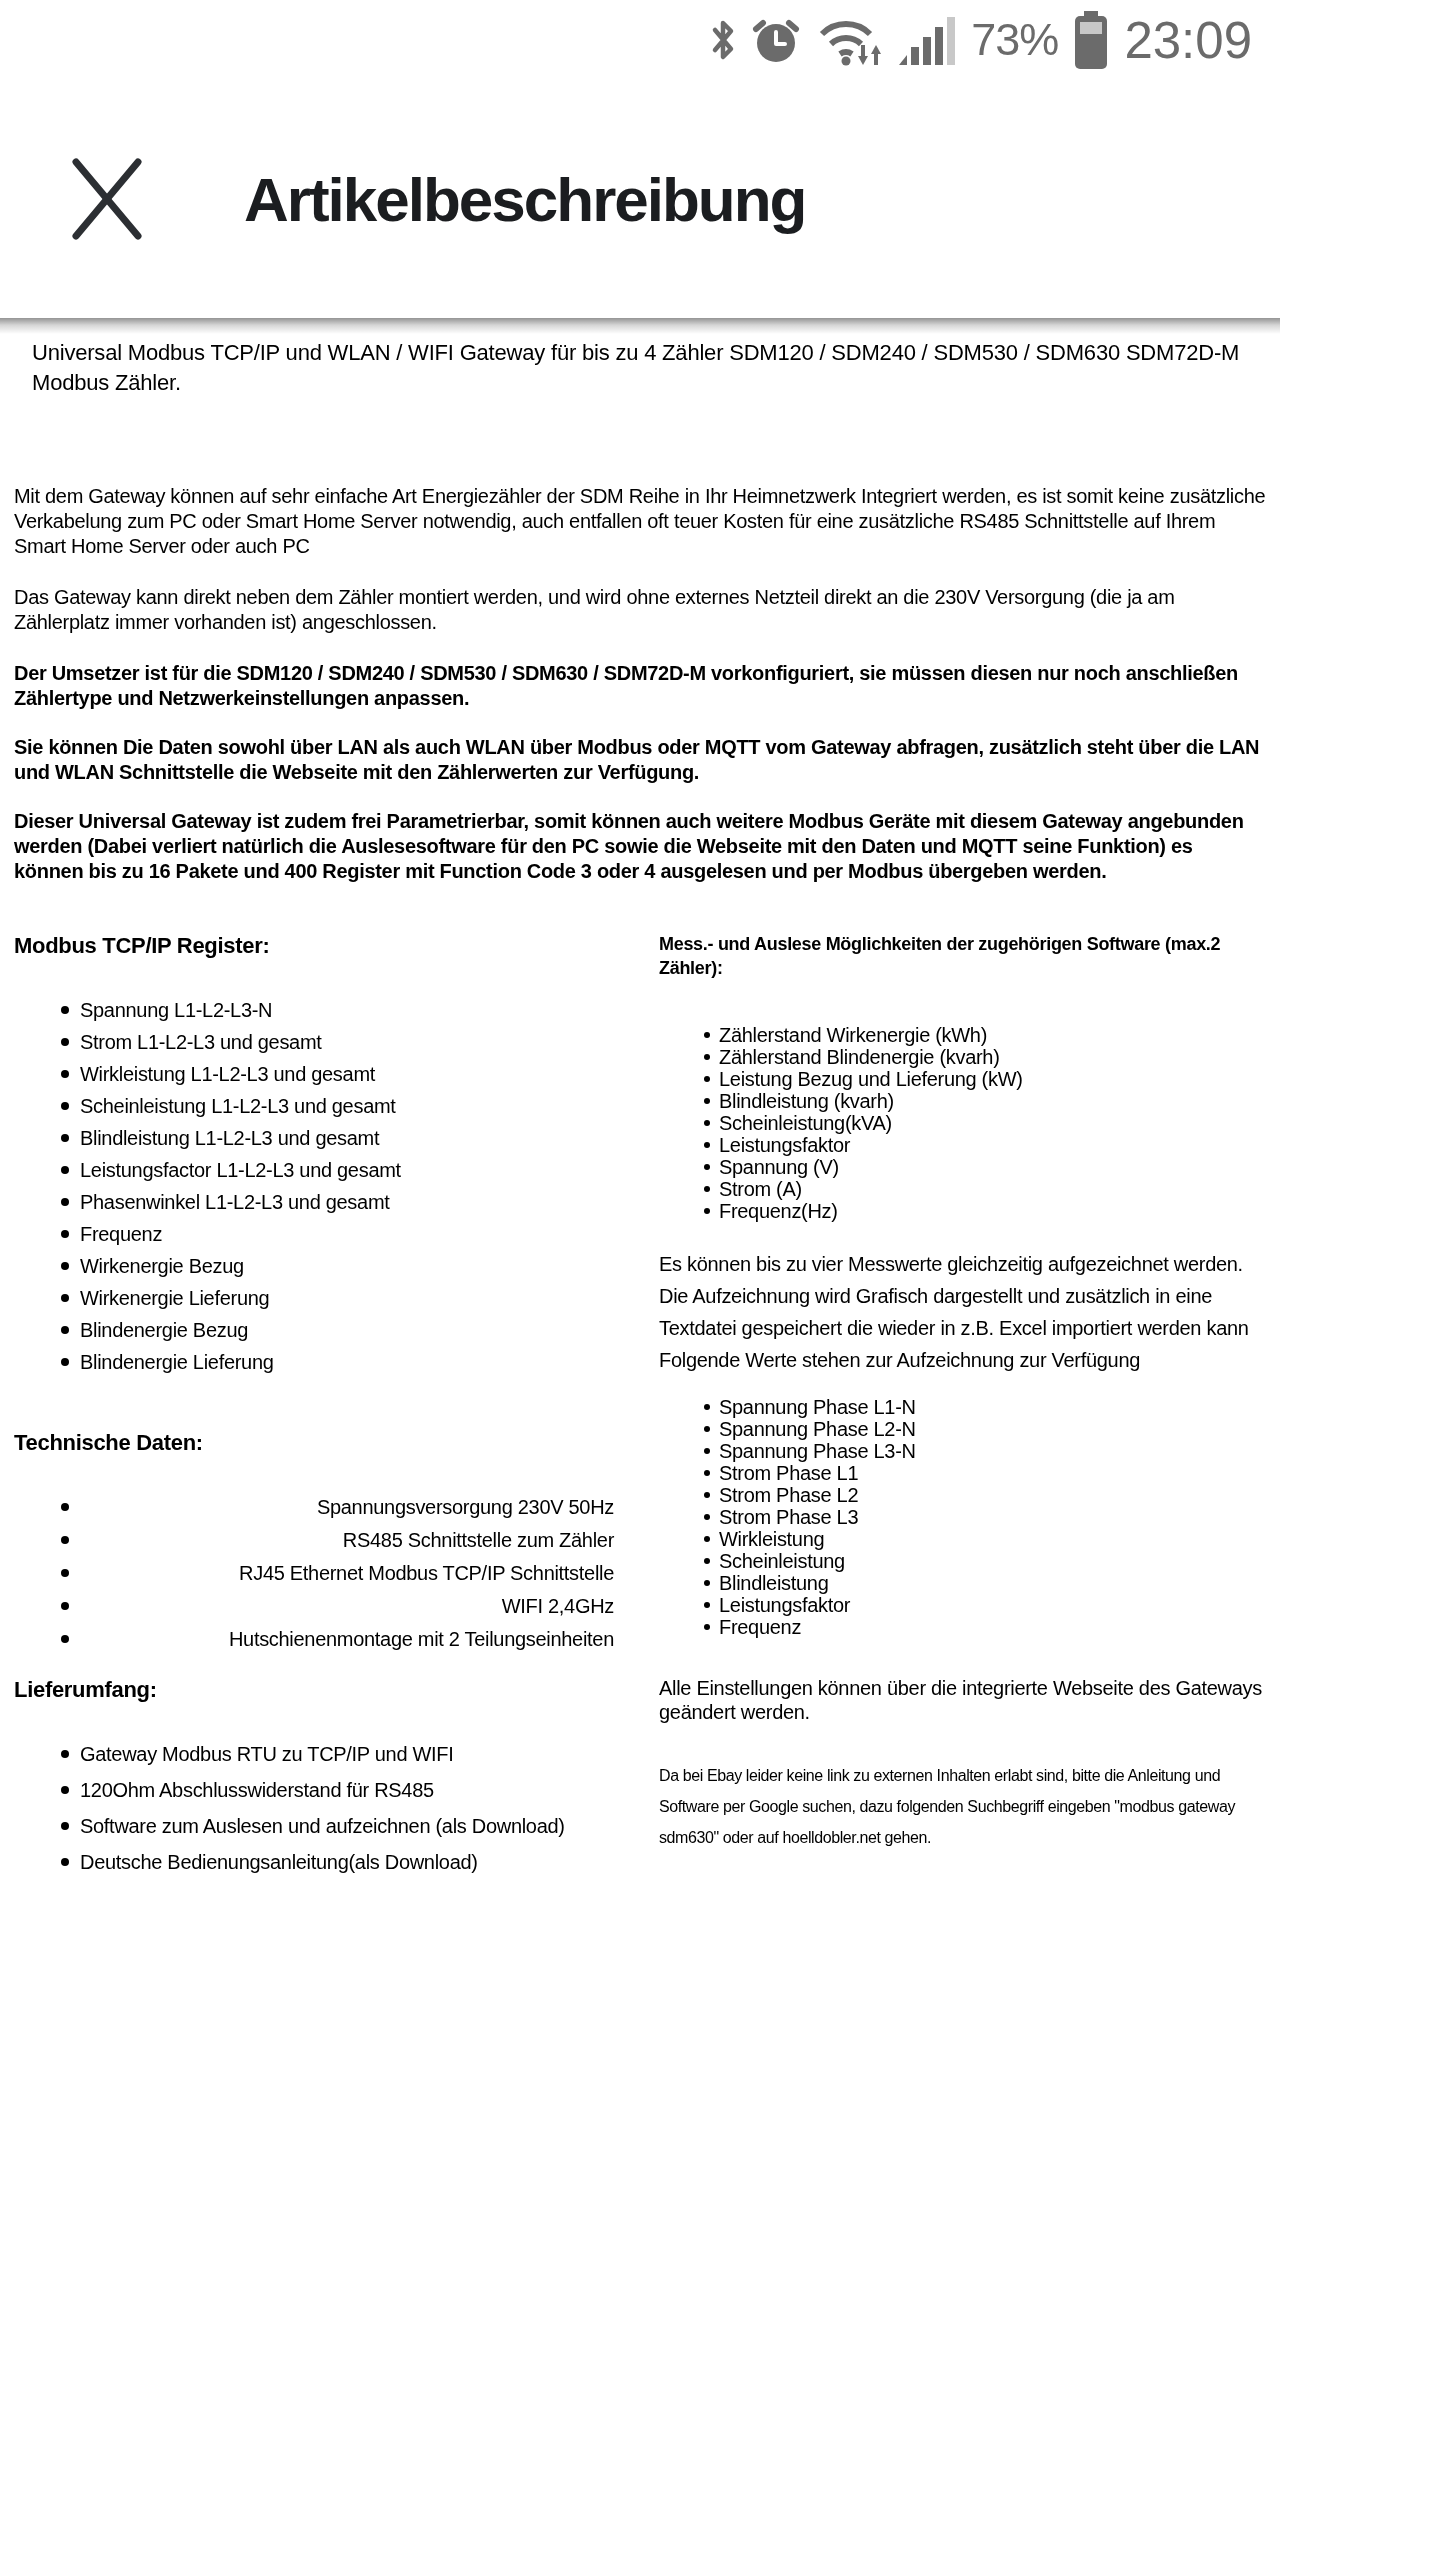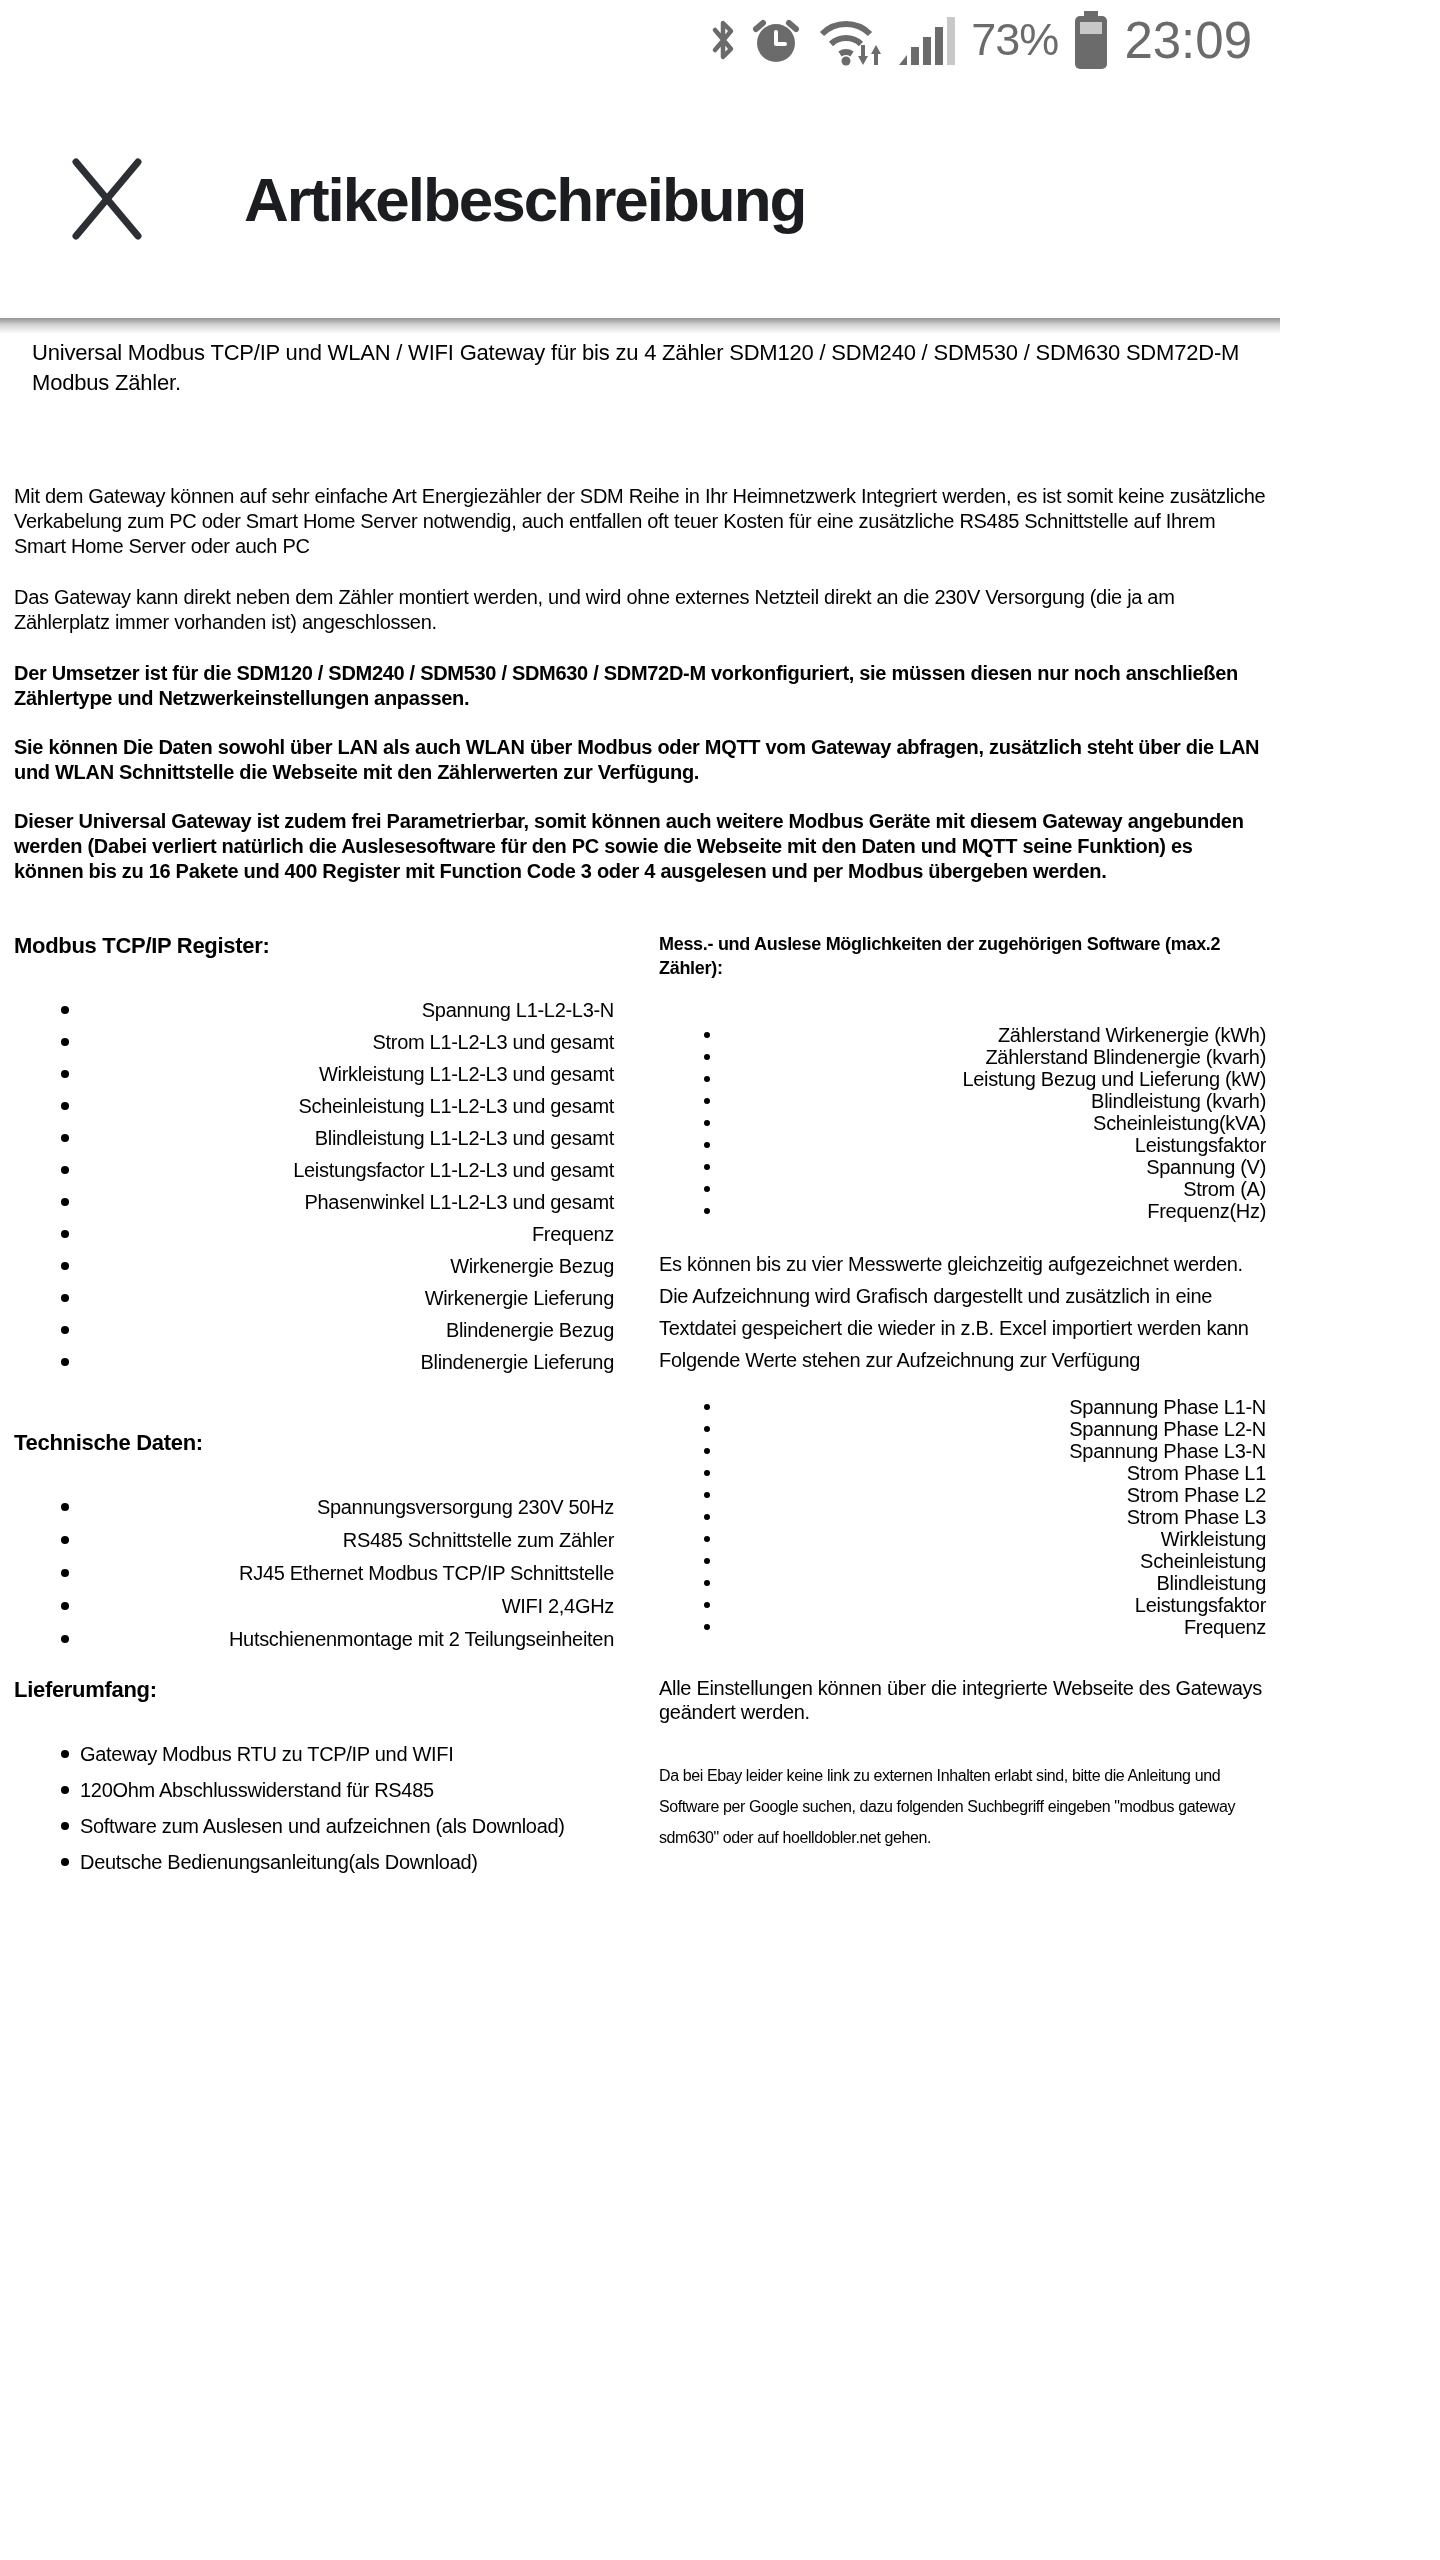--- a/index.html
+++ b/index.html
@@ -88,24 +88,24 @@
     letter-spacing:-0.3px;
   }
   ul.bullets li::before{
     content:"";
     position:absolute;
     left:-19px;top:8px;
     width:8px;height:8px;
     border-radius:50%;
     background:#000;
   }
-  ul.bullets.wide li{margin-bottom:7px;text-align:right;}
+  ul.bullets.wide li{margin-bottom:7px;}
   ul.bullets.mid li{margin-bottom:8px;text-align:right;}
   ul.bullets.scope li{margin-bottom:11px;}
-  ul.bullets.tight{padding-left:60px;text-align:right;}
+  ul.bullets.tight{padding-left:60px;}
   ul.bullets.tight li{line-height:22px;margin:0;}
   ul.bullets.tight li::before{width:6px;height:6px;top:8px;left:-15px;}
   .sec-tech{margin-top:54px;}
   .sec-scope{margin-top:24px;}
   .recording-text{
     margin-top:26px;
     font-size:20px;
     line-height:32px;
     letter-spacing:-0.3px;
     white-space:pre-line;

